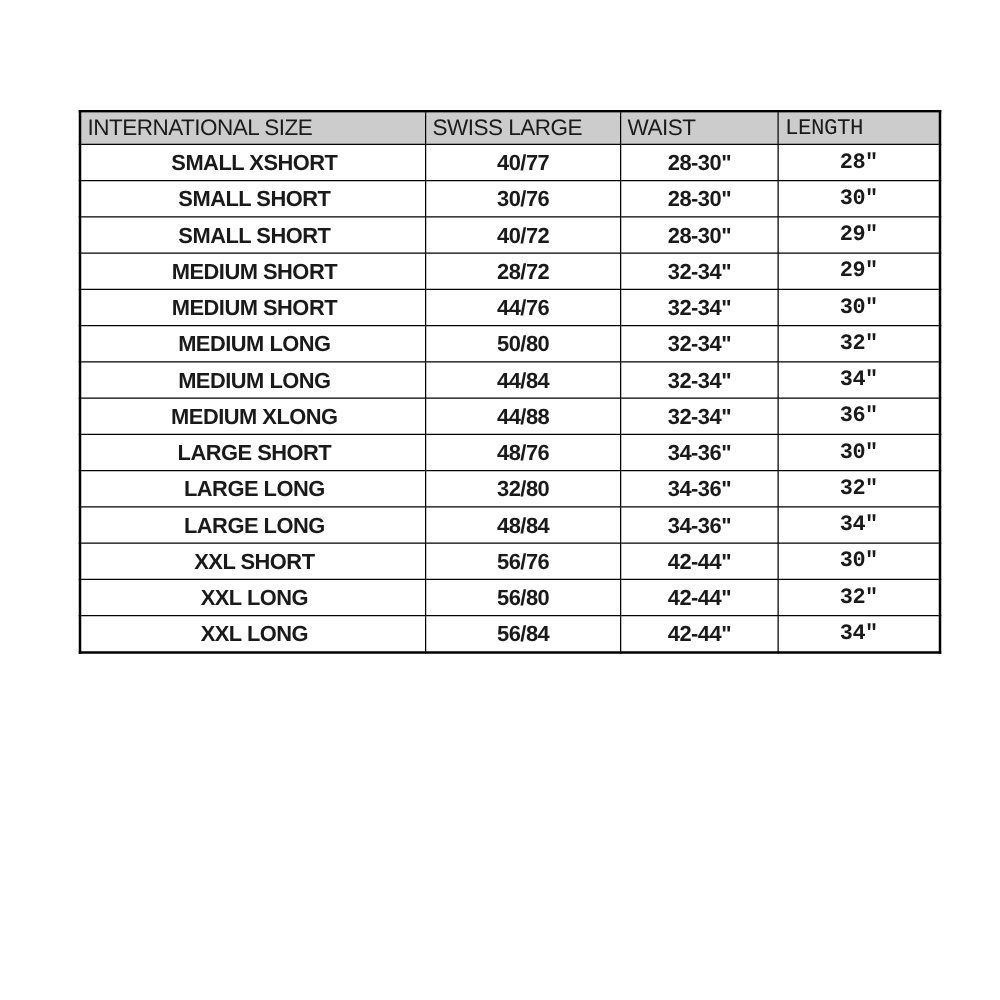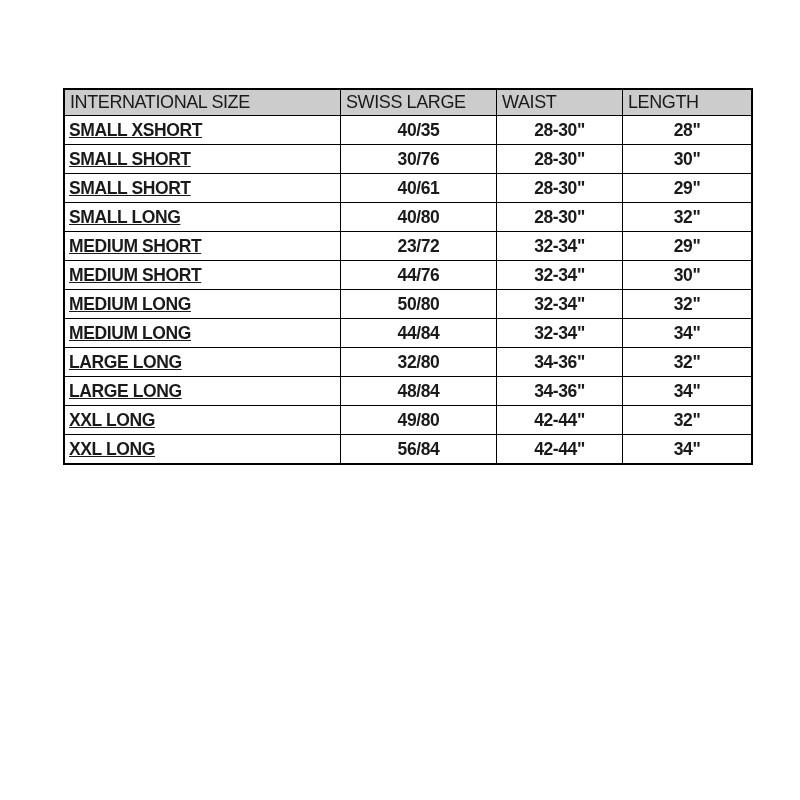--- a/index.html
+++ b/index.html
@@ -39,69 +39,62 @@
     padding: 1px 2px 1px 5px;
   }
   .size-table td {
     font-weight: bold;
     font-size: 17.5px;
     height: 26px;
     padding: 1px 2px;
     text-align: center;
   }
   .size-table td.col-int {
-    text-align: left;
+    text-align: center;
     padding-left: 4px;
-    text-decoration: underline;
   }
   .col-int    { width: 268px; }
   .col-swiss  { width: 148px; }
   .col-waist  { width: 118px; }
-  .col-length { width: 121px; }
+  .col-length { width: 121px; font-family: Liberation Mono, monospace; }
 </style>
 </head>
 <body>
 
 <table class="size-table">
   <thead>
     <tr>
       <th class="col-int">INTERNATIONAL SIZE</th>
       <th class="col-swiss">SWISS LARGE</th>
       <th class="col-waist">WAIST</th>
       <th class="col-length">LENGTH</th>
     </tr>
   </thead>
   <tbody id="table-body">
       <tr>
         <td class="col-int">SMALL XSHORT</td>
-        <td class="col-swiss">40/35</td>
+        <td class="col-swiss">40/77</td>
         <td class="col-waist">28-30"</td>
         <td class="col-length">28"</td>
       </tr>
       <tr>
         <td class="col-int">SMALL SHORT</td>
         <td class="col-swiss">30/76</td>
         <td class="col-waist">28-30"</td>
         <td class="col-length">30"</td>
       </tr>
       <tr>
         <td class="col-int">SMALL SHORT</td>
-        <td class="col-swiss">40/61</td>
+        <td class="col-swiss">40/72</td>
         <td class="col-waist">28-30"</td>
         <td class="col-length">29"</td>
       </tr>
       <tr>
-        <td class="col-int">SMALL LONG</td>
-        <td class="col-swiss">40/80</td>
-        <td class="col-waist">28-30"</td>
-        <td class="col-length">32"</td>
-      </tr>
-      <tr>
         <td class="col-int">MEDIUM SHORT</td>
-        <td class="col-swiss">23/72</td>
+        <td class="col-swiss">28/72</td>
         <td class="col-waist">32-34"</td>
         <td class="col-length">29"</td>
       </tr>
       <tr>
         <td class="col-int">MEDIUM SHORT</td>
         <td class="col-swiss">44/76</td>
         <td class="col-waist">32-34"</td>
         <td class="col-length">30"</td>
       </tr>
       <tr>
@@ -110,34 +103,52 @@
         <td class="col-waist">32-34"</td>
         <td class="col-length">32"</td>
       </tr>
       <tr>
         <td class="col-int">MEDIUM LONG</td>
         <td class="col-swiss">44/84</td>
         <td class="col-waist">32-34"</td>
         <td class="col-length">34"</td>
       </tr>
       <tr>
+        <td class="col-int">MEDIUM XLONG</td>
+        <td class="col-swiss">44/88</td>
+        <td class="col-waist">32-34"</td>
+        <td class="col-length">36"</td>
+      </tr>
+      <tr>
+        <td class="col-int">LARGE SHORT</td>
+        <td class="col-swiss">48/76</td>
+        <td class="col-waist">34-36"</td>
+        <td class="col-length">30"</td>
+      </tr>
+      <tr>
         <td class="col-int">LARGE LONG</td>
         <td class="col-swiss">32/80</td>
         <td class="col-waist">34-36"</td>
         <td class="col-length">32"</td>
       </tr>
       <tr>
         <td class="col-int">LARGE LONG</td>
         <td class="col-swiss">48/84</td>
         <td class="col-waist">34-36"</td>
         <td class="col-length">34"</td>
       </tr>
       <tr>
+        <td class="col-int">XXL SHORT</td>
+        <td class="col-swiss">56/76</td>
+        <td class="col-waist">42-44"</td>
+        <td class="col-length">30"</td>
+      </tr>
+      <tr>
         <td class="col-int">XXL LONG</td>
-        <td class="col-swiss">49/80</td>
+        <td class="col-swiss">56/80</td>
         <td class="col-waist">42-44"</td>
         <td class="col-length">32"</td>
       </tr>
       <tr>
         <td class="col-int">XXL LONG</td>
         <td class="col-swiss">56/84</td>
         <td class="col-waist">42-44"</td>
         <td class="col-length">34"</td>
       </tr>
     </tbody>

